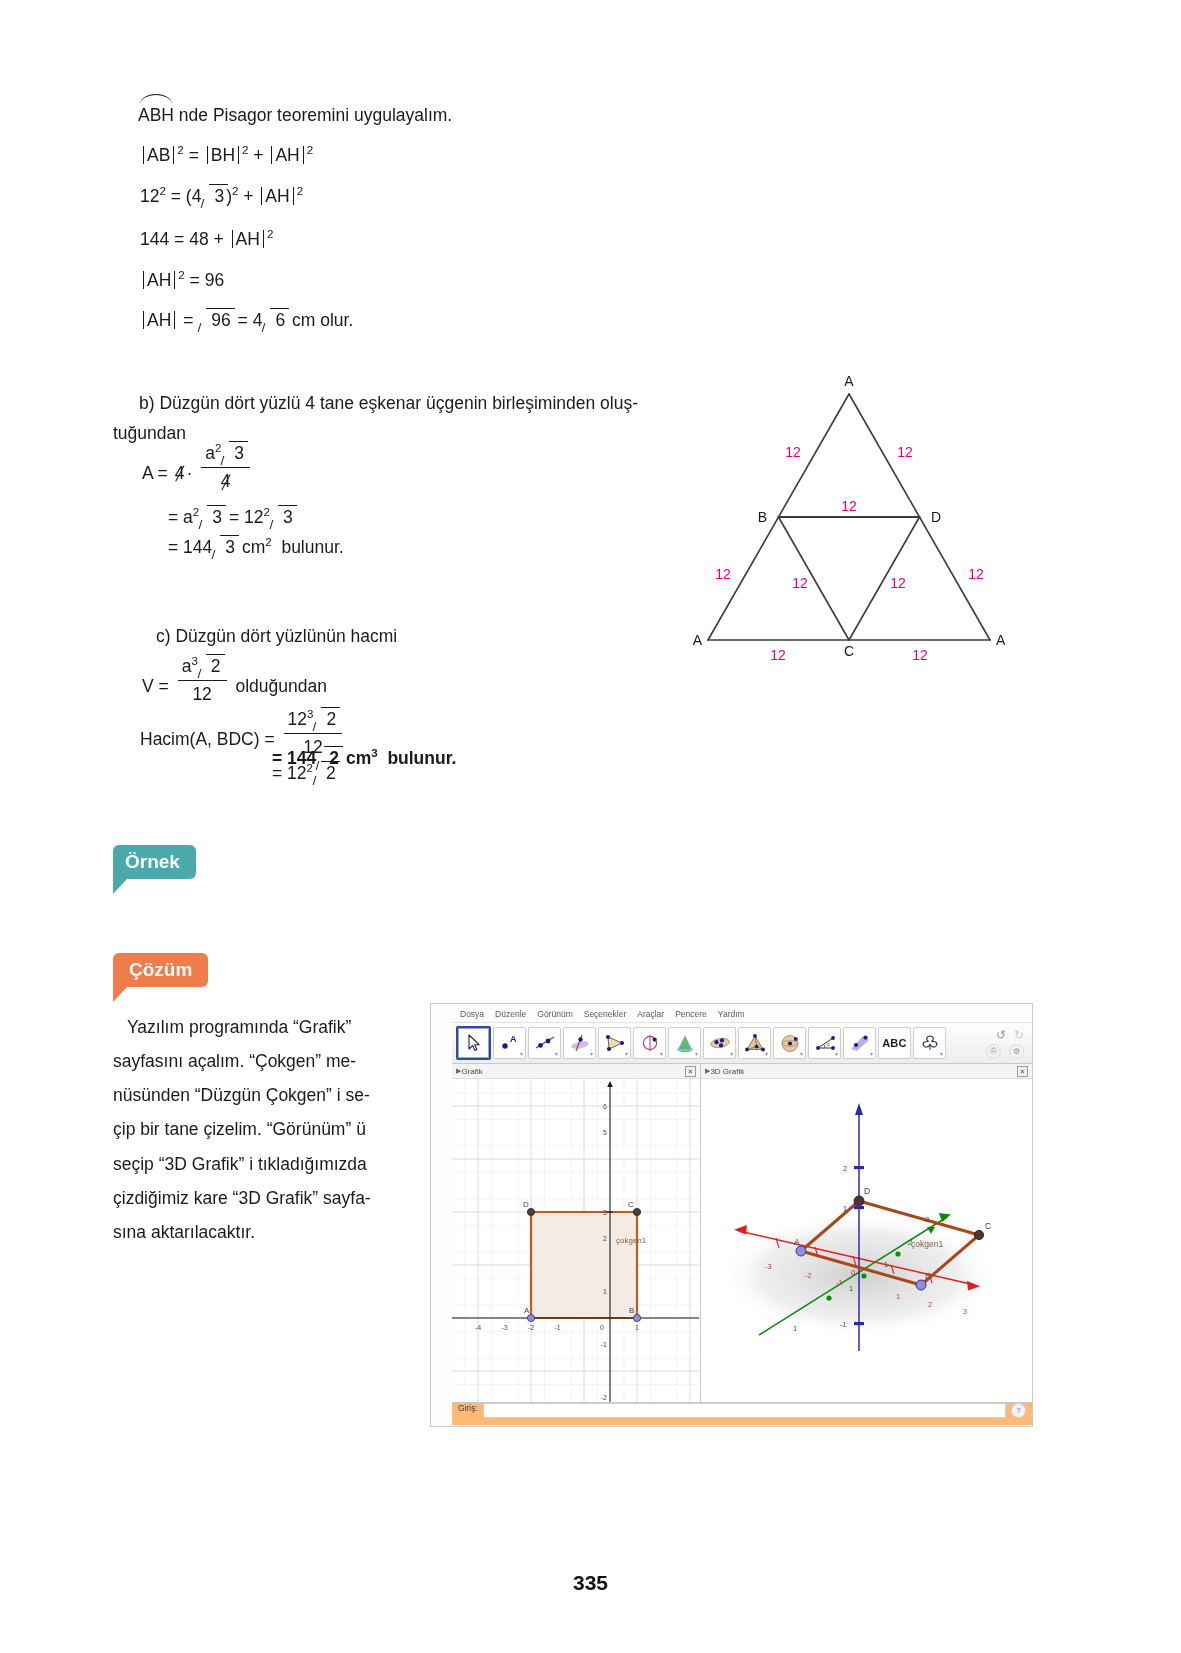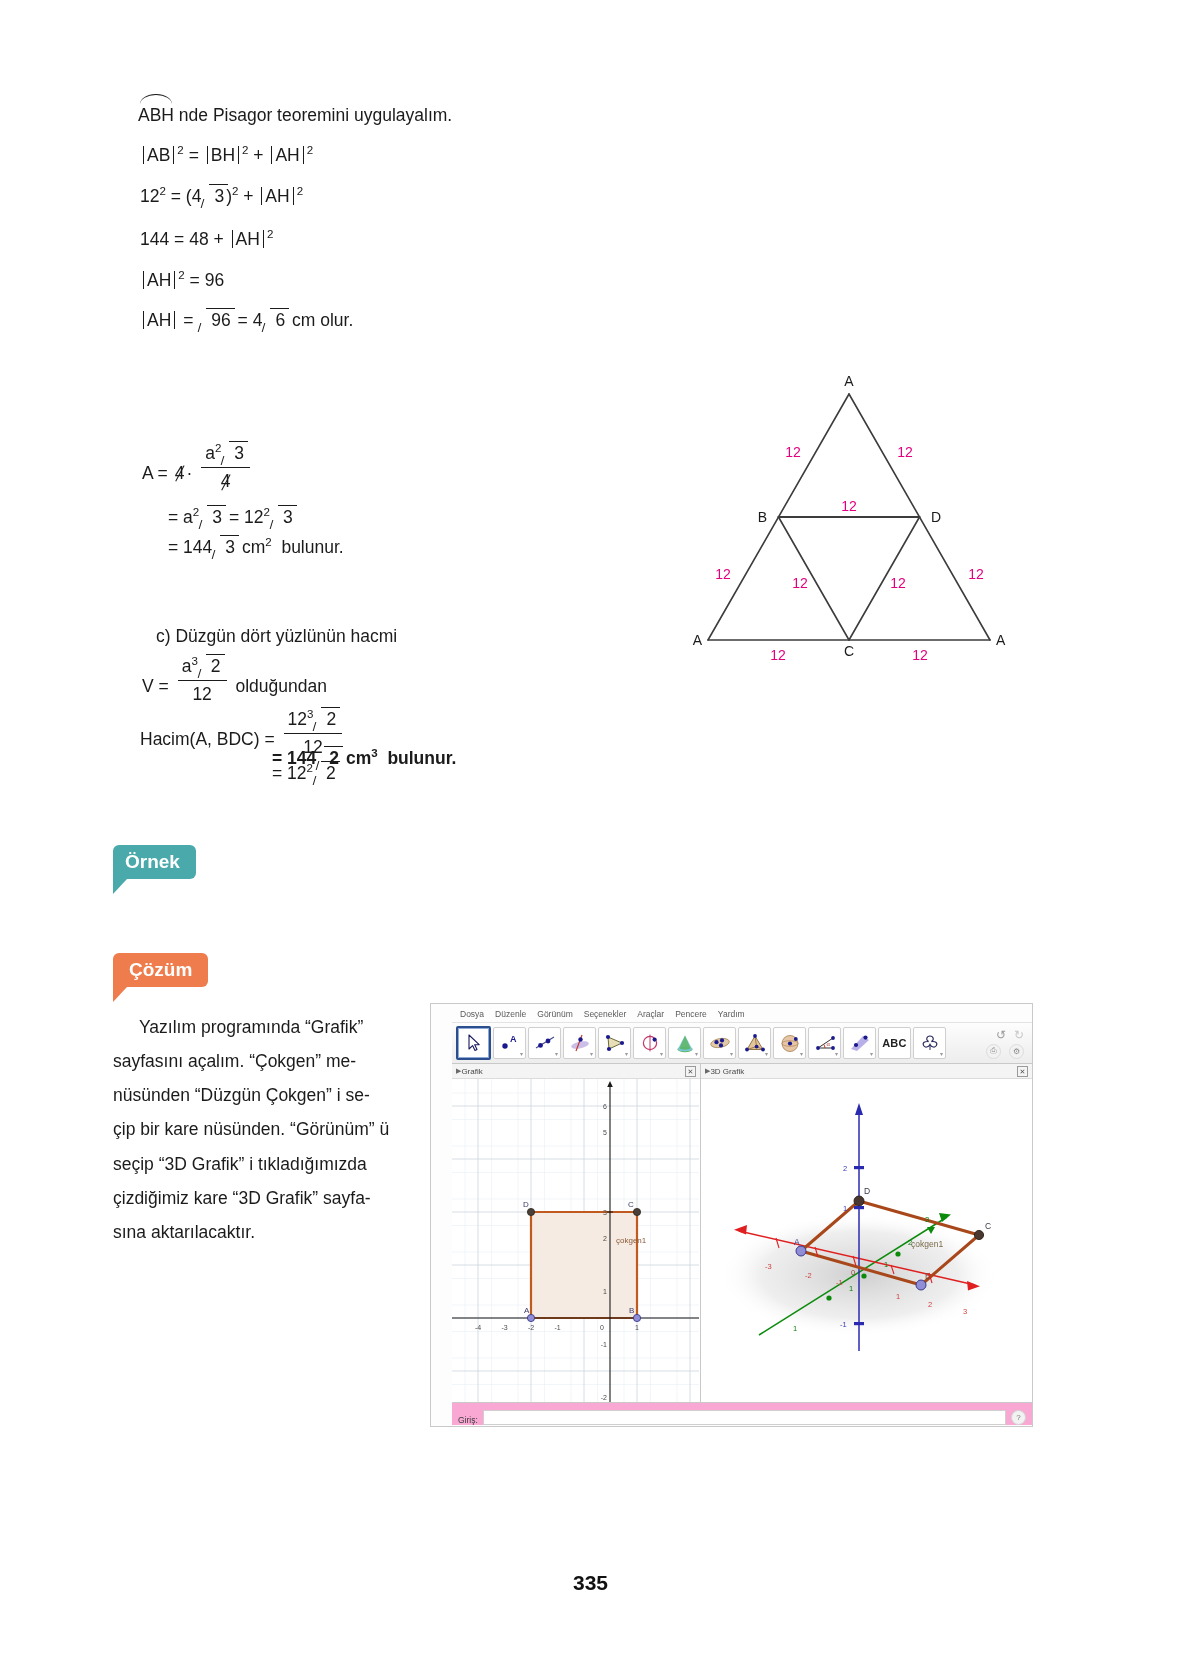--- a/index.html
+++ b/index.html
@@ -96,21 +96,21 @@
   .gg-panels{display:flex;height:338px;border-bottom:1px solid #c9c9c9;}
   .gg-panel{position:relative;background:#fff;}
   .gg-panel-head{height:14px;display:flex;align-items:center;gap:0;padding:0 4px;
       background:#f4f4f4;border-bottom:1px solid #dcdcdc;font-size:8px;color:#4a4a4a;}
   .gg-panel-head .tri{font-size:7px;color:#6a6a6a;}
   .gg-panel-head .closeico{margin-left:auto;width:9px;height:9px;border:1px solid #9a9a9a;
       display:flex;align-items:center;justify-content:center;font-size:7px;color:#555;line-height:1;}
   .panel-2d{width:248px;border-right:1px solid #c9c9c9;}
   .panel-3d{flex:1;}
 
-  .gg-input{height:22px;display:flex;align-items:flex-end;gap:5px;padding:0 6px;background:#f9a8d4;}
+  .gg-input{height:22px;display:flex;align-items:flex-start;gap:5px;padding:0 6px;background:#fdba74;}
   .gg-input .lbl{font-size:8.5px;color:#3a3a3a;}
   .gg-input .box{flex:1;height:13px;background:#fff;border:1px solid #cfcfcf;}
   .gg-input .help{width:13px;height:13px;border-radius:50%;background:#f2f2f2;border:1px solid #d2d2d2;
       display:flex;align-items:center;justify-content:center;font-size:8px;color:#7a7a7a;}
 </style>
 </head>
 <body>
 
 <div class="page">
 
@@ -141,20 +141,24 @@
     = <span>96</span>
   </div>
 
   <div class="mtext" style="left:140px;top:308px;">
     <span class="bar"></span><span>AH</span><span class="bar"></span>
     = <span class="rad"><span class="radbody">96</span></span>
     = <span>4</span><span class="rad"><span class="radbody">6</span></span>
     <span>cm olur.</span>
   </div>
 
+  <div class="body-text" style="left:113px;top:388px;width:600px;">
+    <span style="margin-left:26px;">b) Düzgün dört yüzlü 4 tane eşkenar üçgenin birleşiminden oluş-</span><br>
+    <span>tuğundan</span>
+  </div>
 
   <div class="mtext" style="left:142px;top:447px;">
     <span>A</span>
     <span>=</span>
     <span class="strike">4</span><span>·</span>
     <span class="frac">
       <span class="num"><span>a</span><span class="sup">2</span><span class="rad"><span class="radbody">3</span></span></span>
       <span class="den"><span class="strike">4</span></span>
     </span>
   </div>
@@ -238,24 +242,24 @@
         <text x="230" y="288">12</text>
       </g>
     </svg>
   </div>
 
   <div class="badge badge-ornek" style="left:113px;top:845px;">Örnek</div>
 
   <div class="badge badge-cozum" style="left:113px;top:953px;">Çözüm</div>
 
   <div class="body-text" style="left:113px;top:1010px;width:300px;text-align:justify;line-height:1.95;">
-    <span style="margin-left:26px;">Yazılım programında “Grafik”</span><br>
+    <span style="margin-left:14px;">Yazılım programında “Grafik”</span><br>
     <span>sayfasını açalım. “Çokgen” me-</span><br>
     <span>nüsünden “Düzgün Çokgen” i se-</span><br>
-    <span>çip bir kare nüsünden. “Görünüm” ü</span><br>
+    <span>çip bir tane çizelim. “Görünüm” ü</span><br>
     <span>seçip “3D Grafik” i tıkladığımızda</span><br>
     <span>çizdiğimiz kare “3D Grafik” sayfa-</span><br>
     <span>sına aktarılacaktır.</span>
   </div>
 
   <div class="gg">
 
     <div class="gg-menu">
       <span>Dosya</span>
       <span>Düzenle</span>

